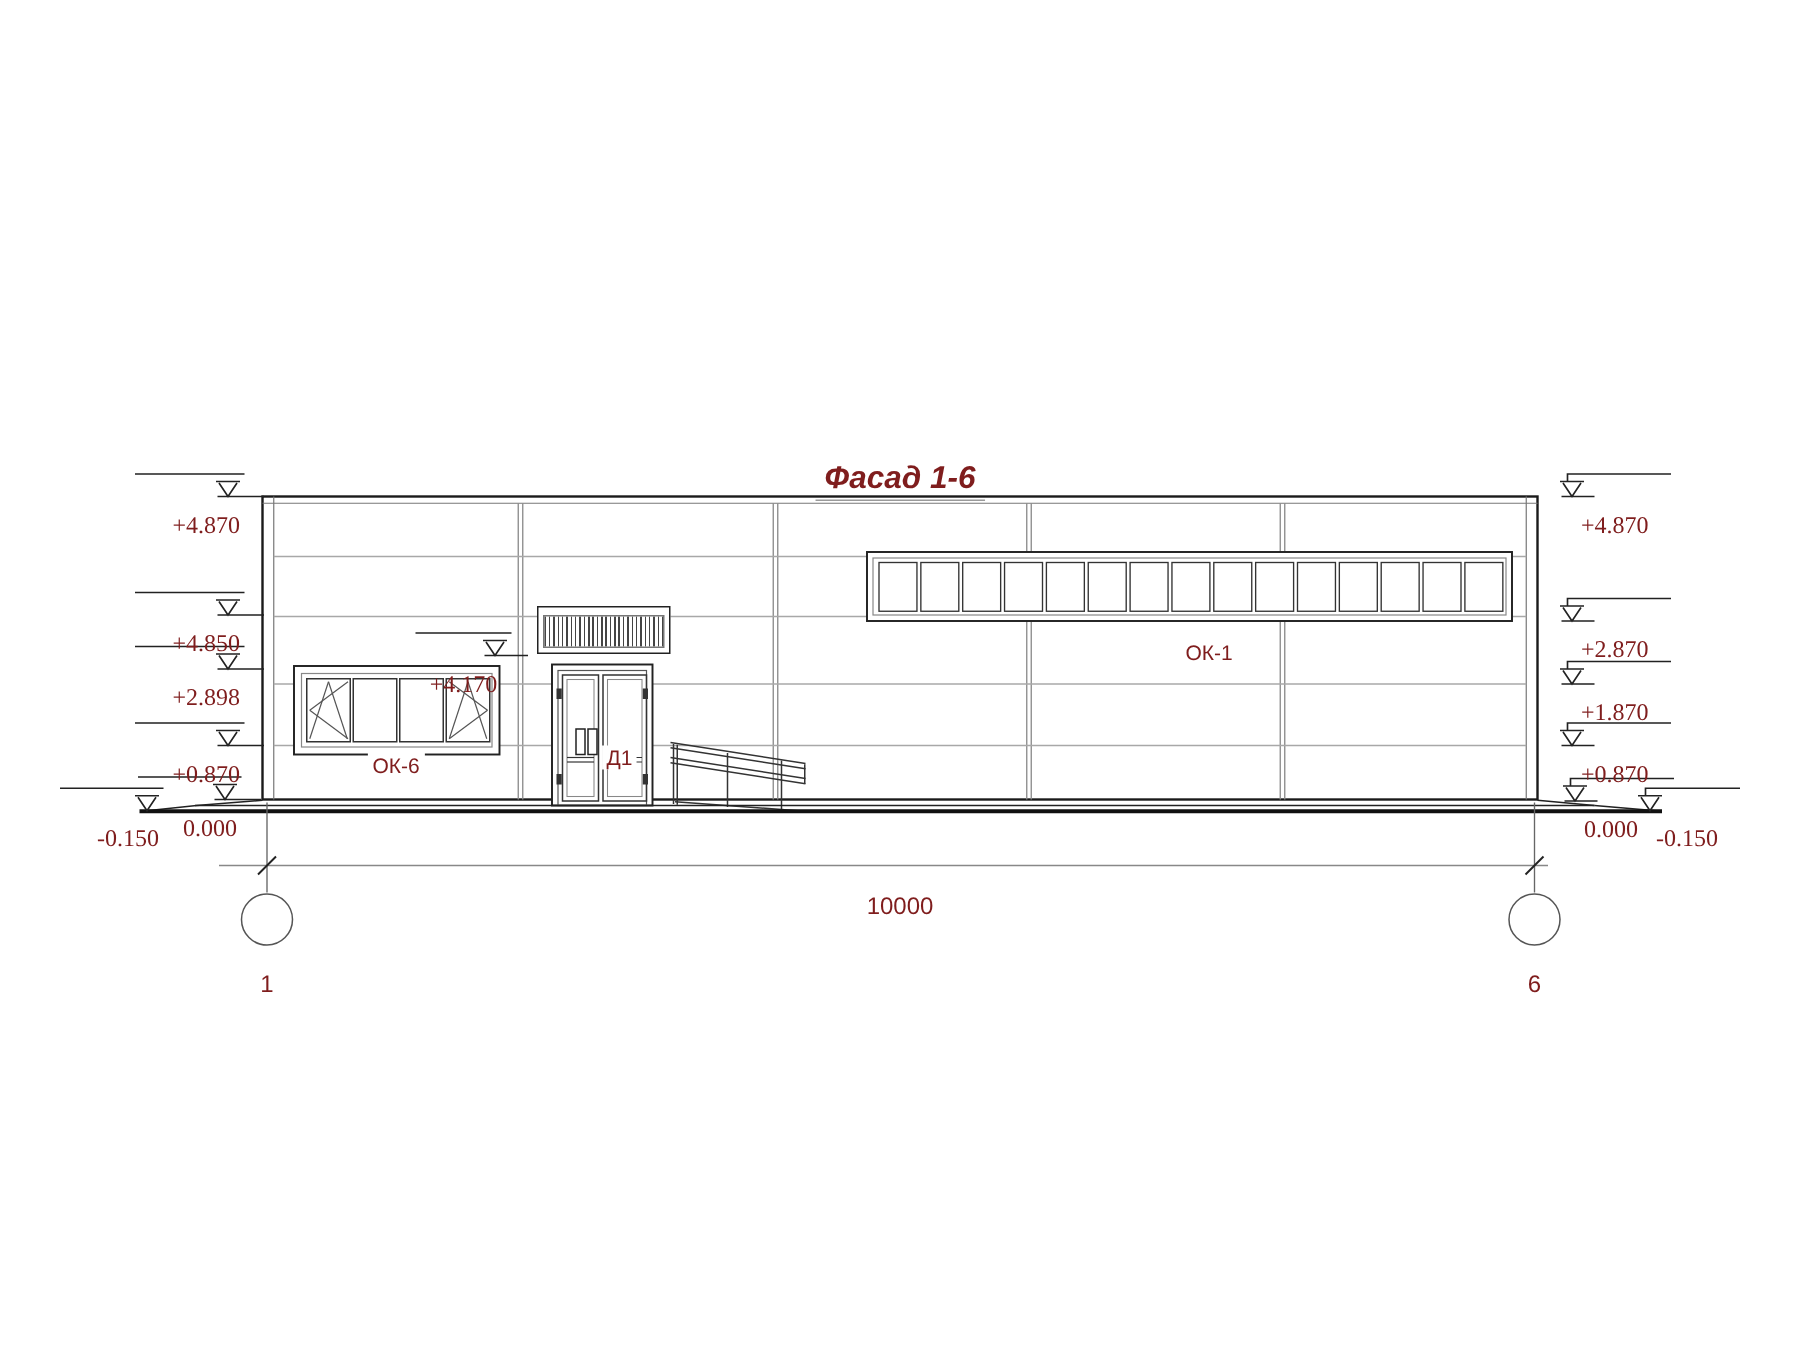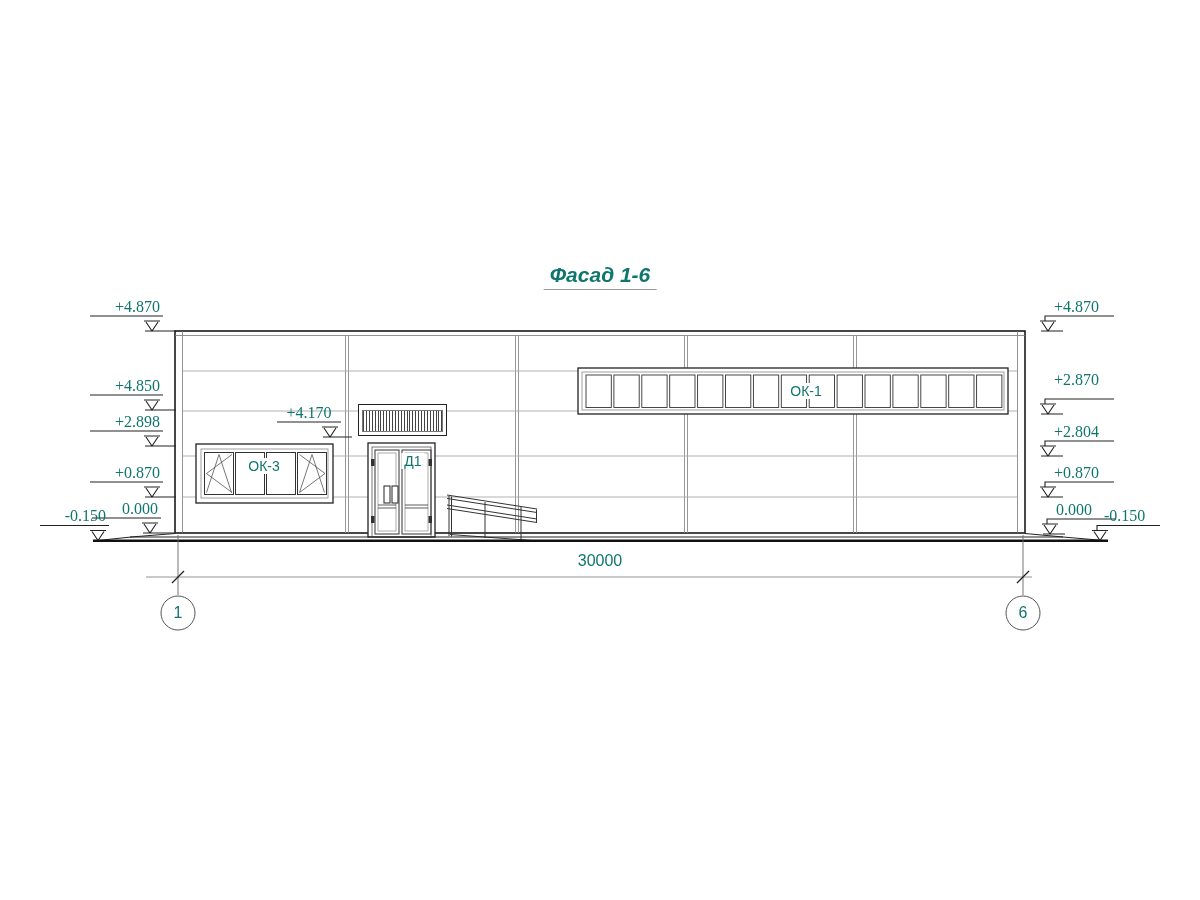--- a/index.html
+++ b/index.html
@@ -1,21 +1,21 @@
 <!DOCTYPE html>
 <html><head>
 <meta charset="utf-8">
 <style>
   html,body{margin:0;padding:0;background:#fff;}
   #canvas{
     position:relative;width:1200px;height:900px;background:#fff;overflow:hidden;
     font-family:"Liberation Sans", sans-serif;color:#111;
   }
   #linework{position:absolute;left:0;top:0;width:1200px;height:900px;}
-  .txt{position:absolute;white-space:nowrap;line-height:1;color:#0f766e;}
+  .txt{position:absolute;white-space:nowrap;line-height:1;color:#7f1d1d;margin-top:44px;}
   .mark-text{font-size:16px;font-family:Liberation Serif, serif;}
   .comp-label{
     font-size:14px;background:#fff;padding:1px 3px;
     transform:translate(-50%,-50%);z-index:4;
   }
   .dim-text{font-size:16px;transform:translate(-50%,-50%);}
   .axis-num{font-size:16px;transform:translate(-50%,-50%);}
   .title{
     font-size:21px;font-style:italic;font-weight:bold;
     transform:translateX(-50%);
@@ -185,28 +185,28 @@
   <div class="txt mark-text" style="right:1040px;top:299px;">+4.870</div>
   <div class="txt mark-text" style="right:1040px;top:378px;">+4.850</div>
   <div class="txt mark-text" style="right:1040px;top:414px;">+2.898</div>
   <div class="txt mark-text" style="right:1040px;top:465px;">+0.870</div>
   <div class="txt mark-text" style="right:1042px;top:501px;">0.000</div>
   <div class="txt mark-text" style="right:1094px;top:508px;">-0.150</div>
 
   <div class="txt mark-text center-align" style="left:309px;top:405px;">+4.170</div>
 
   <div class="txt mark-text" style="left:1054px;top:299px;">+4.870</div>
-  <div class="txt mark-text" style="left:1054px;top:372px;">+2.870</div>
-  <div class="txt mark-text" style="left:1054px;top:424px;">+2.804</div>
+  <div class="txt mark-text" style="left:1054px;top:382px;">+2.870</div>
+  <div class="txt mark-text" style="left:1054px;top:424px;">+1.870</div>
   <div class="txt mark-text" style="left:1054px;top:465px;">+0.870</div>
   <div class="txt mark-text" style="left:1056px;top:502px;">0.000</div>
   <div class="txt mark-text" style="left:1104px;top:508px;">-0.150</div>
 
   <div class="txt comp-label" style="left:806px;top:391px;">ОК-1</div>
-  <div class="txt comp-label" style="left:264px;top:466px;">ОК-3</div>
+  <div class="txt comp-label" style="left:264px;top:466px;">ОК-6</div>
   <div class="txt comp-label" style="left:413px;top:461px;">Д1</div>
 
-  <div class="txt dim-text" style="left:600px;top:561px;">30000</div>
+  <div class="txt dim-text" style="left:600px;top:561px;">10000</div>
 
   <div class="txt axis-num" style="left:178px;top:613px;">1</div>
   <div class="txt axis-num" style="left:1023px;top:613px;">6</div>
 
 </div>
 
 </body></html>

